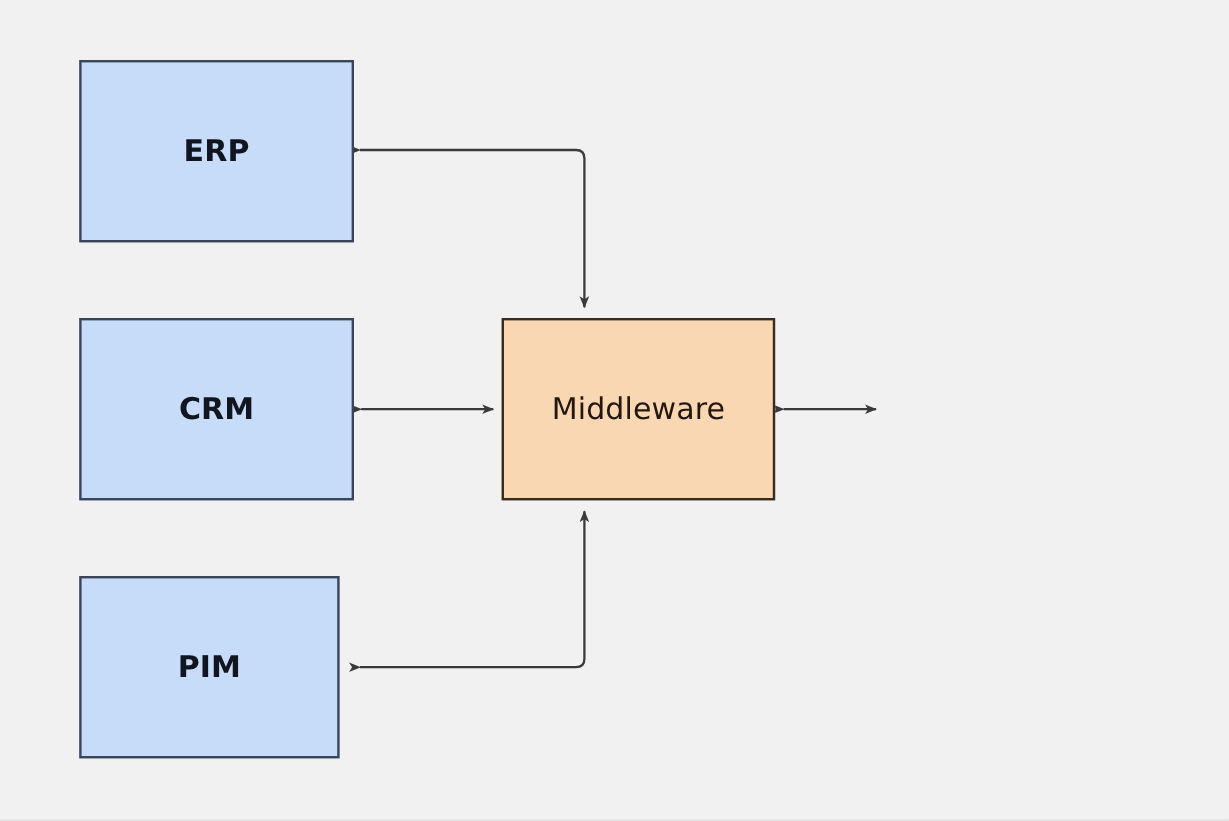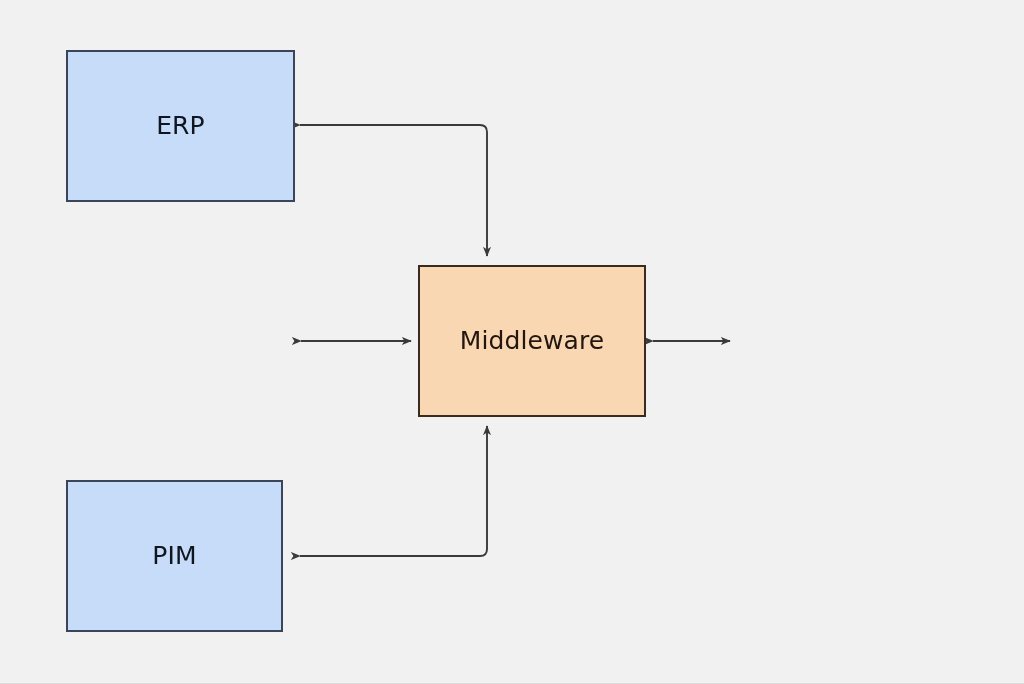--- a/index.html
+++ b/index.html
@@ -43,20 +43,21 @@
   }
   .node-label {
     display: block;
     white-space: pre-line;
   }
   .node.blue {
     background: #c7dcf8;
     border: 2px solid #3b4559;
     color: #10151f;
     font-size: 25px;
+    font-weight: bold;
   }
   .node.peach {
     background: #f9d7b2;
     border: 2px solid #3a2b21;
     color: #22160f;
     font-size: 25px;
   }
 </style>
 </head>
 <body>
@@ -84,20 +85,23 @@
 
     <g>
       <path d="M 653 341 L 730 341" fill="none" stroke="#3a3a3a" stroke-width="1.9" marker-start="url(#ah)" marker-end="url(#ah)"></path>
     </g>
   </svg>
 
   <div class="node blue" style="left:66px; top:50px; width:229px; height:152px;">
     <span class="node-label">ERP</span>
   </div>
 
+  <div class="node blue" style="left:66px; top:265px; width:229px; height:152px;">
+    <span class="node-label">CRM</span>
+  </div>
 
   <div class="node blue" style="left:66px; top:480px; width:217px; height:152px;">
     <span class="node-label">PIM</span>
   </div>
 
   <div class="node peach" style="left:418px; top:265px; width:228px; height:152px;">
     <span class="node-label">Middleware</span>
   </div>
 
 

